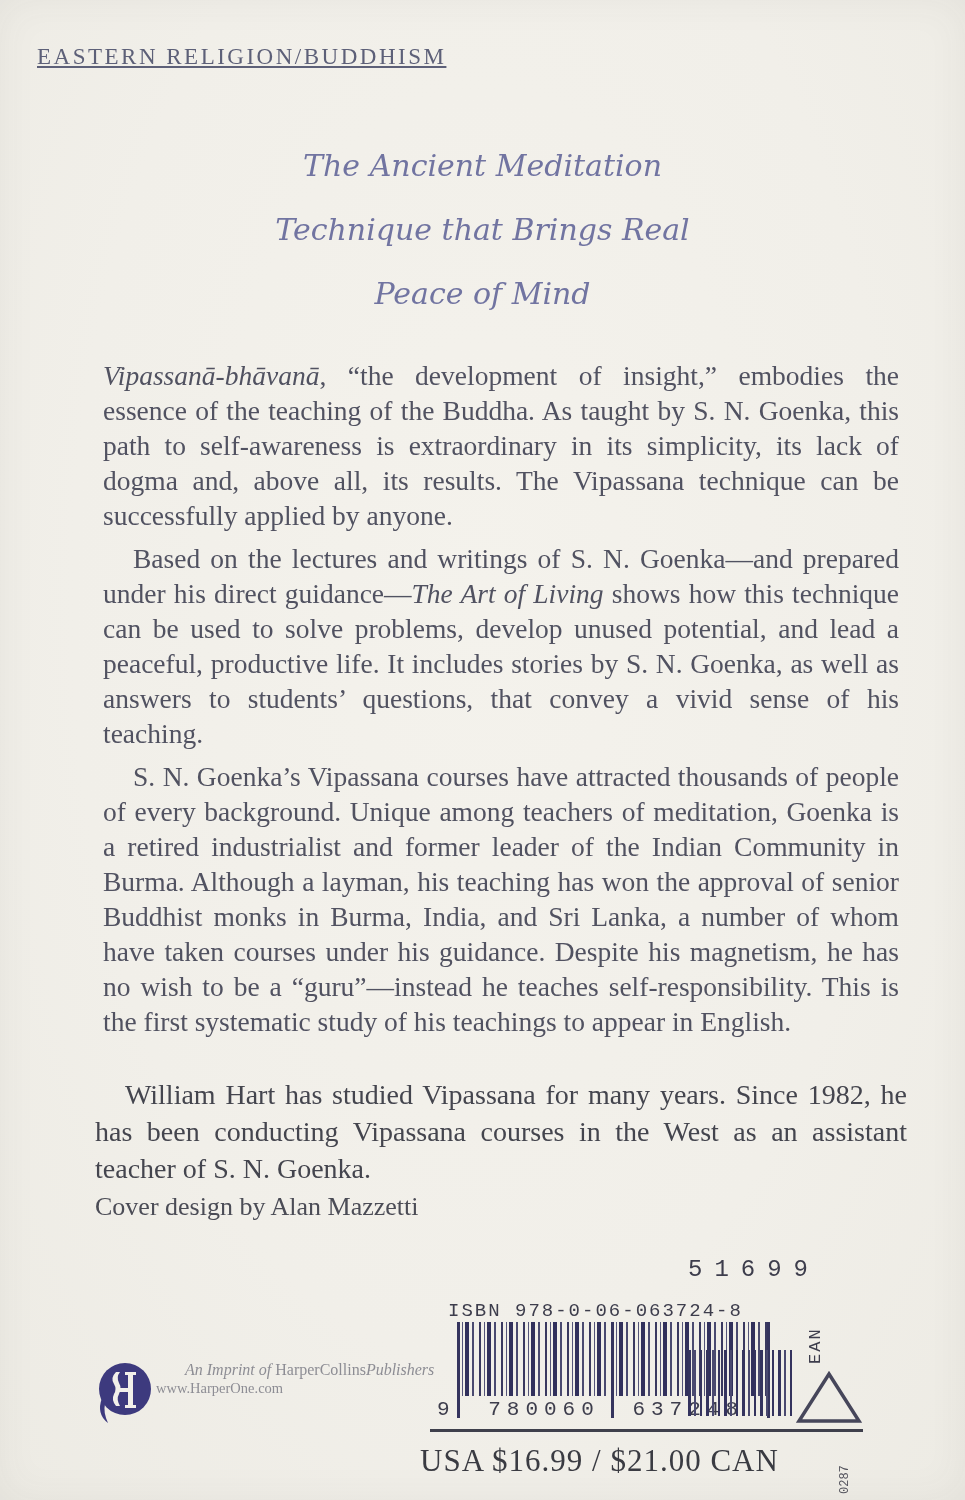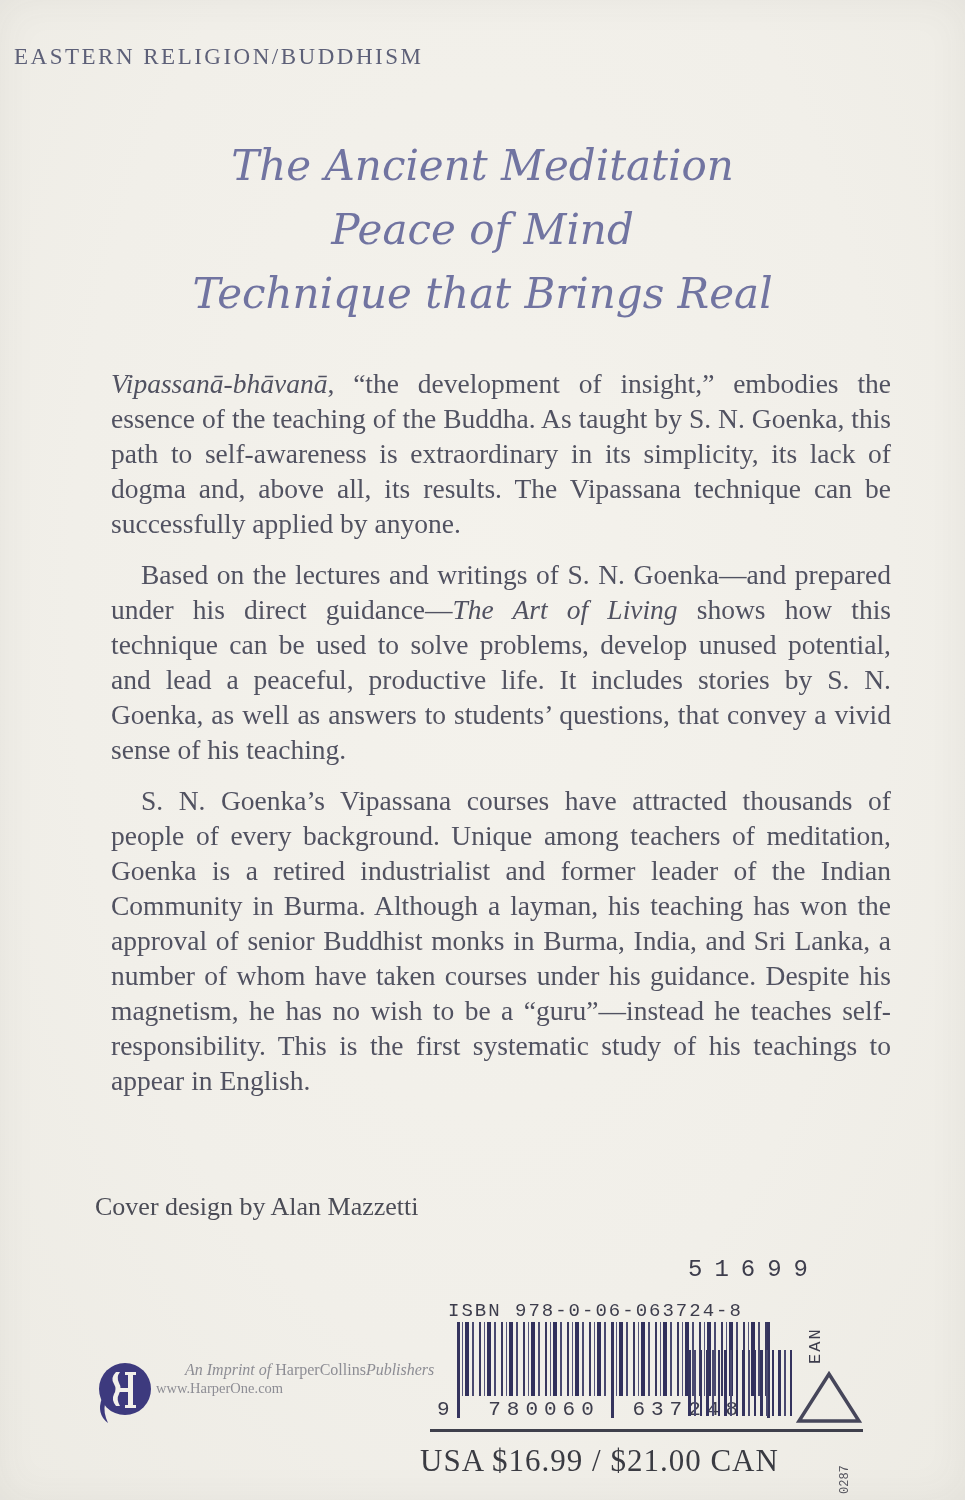--- a/index.html
+++ b/index.html
@@ -13,51 +13,52 @@
     height: 1500px;
     margin: 0 auto;
     background: radial-gradient(ellipse at 50% 40%, #f4f2ec 0%, #f1efe9 60%, #edebe4 100%);
     font-family: "Liberation Serif", serif;
     overflow: hidden;
     box-shadow: inset 0 0 40px rgba(60,60,70,0.06);
   }
 
   .category {
     position: absolute;
-    left: 14px;
+    left: 37px;
     top: 44px;
     font-size: 23px;
     letter-spacing: 2.5px;
     color: #5d6078;
+    text-decoration: underline;
   }
 
   .tagline {
     position: absolute;
     left: 0;
     right: 0;
     top: 134px;
     text-align: center;
     font-family: "DejaVu Serif", serif;
     font-style: italic;
-    font-size: 42px;
+    font-size: 30px;
     line-height: 64px;
     color: #7174a1;
   }
 
   .blurb {
     position: absolute;
     left: 95px;
     width: 812px;
     top: 350px;
     font-size: 27.5px;
     line-height: 35px;
     color: #515261;
     text-align: justify;
   }
-  .blurb p { margin: 16px; }
+  .blurb p { margin: 8px; }
   .blurb p.indent { text-indent: 30px; }
 
   .bio {
     position: absolute;
     left: 95px;
     width: 812px;
     top: 1076px;
     margin: 0;
     font-size: 28px;
     line-height: 37px;
@@ -144,30 +145,31 @@
 </style>
 </head>
 <body>
 
 <div class="page">
 
   <div class="category">EASTERN RELIGION/BUDDHISM</div>
 
   <div class="tagline">
     <div>The Ancient Meditation</div>
+    <div>Technique that Brings Real</div>
     <div>Peace of Mind</div>
-    <div>Technique that Brings Real</div>
   </div>
 
   <div class="blurb">
     <p><span style="font-style: italic;">Vipassanā-bhāvanā</span><span>, “the development of insight,” embodies the essence of the teaching of the Buddha. As taught by S. N. Goenka, this path to self-awareness is extraordinary in its simplicity, its lack of dogma and, above all, its results. The Vipassana technique can be successfully applied by anyone.</span></p>
     <p class="indent"><span>Based on the lectures and writings of S. N. Goenka—and prepared under his direct guidance—</span><span style="font-style: italic;">The Art of Living</span><span> shows how this technique can be used to solve problems, develop unused potential, and lead a peaceful, productive life. It includes stories by S. N. Goenka, as well as answers to students’ questions, that convey a vivid sense of his teaching.</span></p>
     <p class="indent"><span>S. N. Goenka’s Vipassana courses have attracted thousands of people of every background. Unique among teachers of meditation, Goenka is a retired industrialist and former leader of the Indian Community in Burma. Although a layman, his teaching has won the approval of senior Buddhist monks in Burma, India, and Sri Lanka, a number of whom have taken courses under his guidance. Despite his magnetism, he has no wish to be a “guru”—instead he teaches self-responsibility. This is the first systematic study of his teachings to appear in English.</span></p>
   </div>
 
+  <p class="bio">William Hart has studied Vipassana for many years. Since 1982, he has been conducting Vipassana courses in the West as an assistant teacher of S. N. Goenka.</p>
 
   <p class="credit">Cover design by Alan Mazzetti</p>
 
   <div class="publisher">
     <svg class="logo-svg" width="56" height="62" viewBox="0 0 56 62">
       <path d="M6,36 Q0,52 12,61 Q7,50 9,42 Z" fill="#3d3a7e"></path>
       <circle cx="29" cy="27" r="26" fill="#3d3a7e"></circle>
       <path d="M20,10 q-6,6 -2,12 q3,5 0,10 q-3,6 2,12 l4,0 q-4,-7 -1,-12 q3,-6 0,-11 q-3,-6 1,-11 Z" fill="#f2f0ea"></path>
       <rect x="32" y="12" width="5" height="32" fill="#f2f0ea"></rect>
       <rect x="23" y="26" width="12" height="4" fill="#f2f0ea"></rect>

